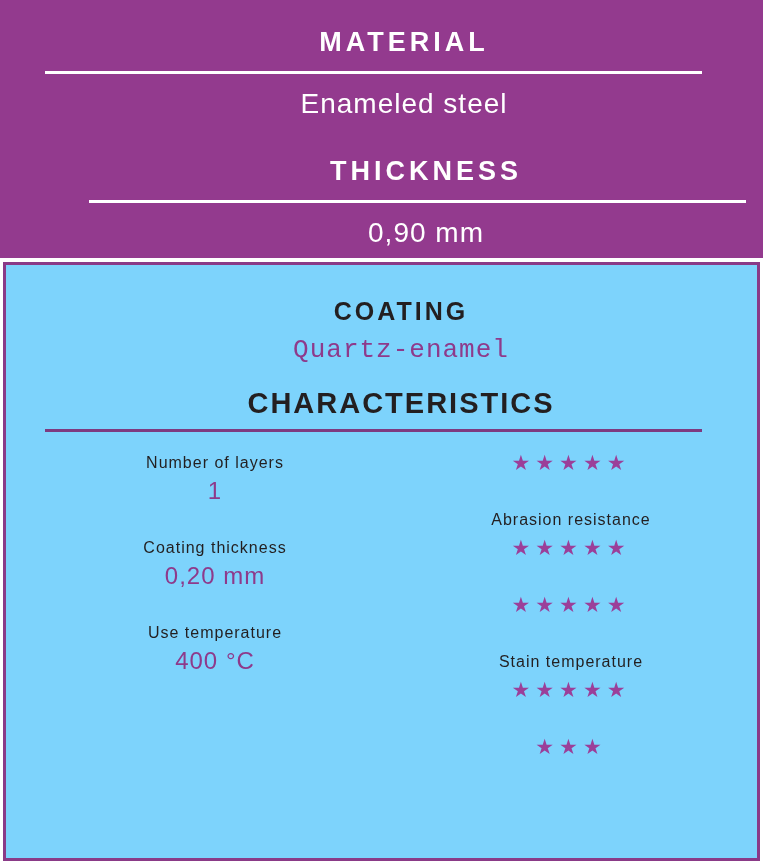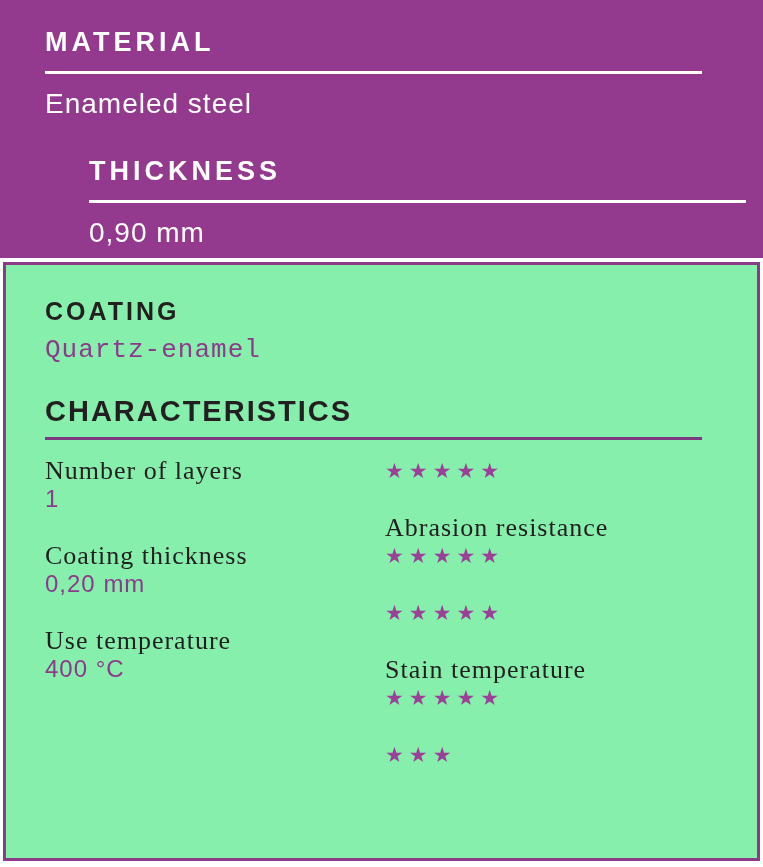--- a/index.html
+++ b/index.html
@@ -4,21 +4,21 @@
 <style>
   :root {
     --header-bg: #933a8e;
     --accent-text: #8e3a8b;
     --stars: #9b3f99;
     --line: #7e3a80;
     --card-border: #8a3a87;
     --text: #231f20;
     --header-text: #ffffff;
   }
-  * { margin: 0; padding: 0; box-sizing: border-box; }
+  * { margin: 0; padding: 0; box-sizing: border-box; text-align: center; }
   html, body { background: #ffffff; }
   body {
     width: 763px;
     height: 867px;
     font-family: "Liberation Sans", sans-serif;
     color: var(--text);
     overflow: hidden;
     position: relative;
   }
 
@@ -49,21 +49,21 @@
     letter-spacing: 1px;
     margin-top: 15px;
     line-height: 1.1;
   }
 
   
   .spec-card {
     margin: 4px 3px 0 3px;
     height: 599px;
     border: 3px solid var(--card-border);
-    background: #86efac;
+    background: #7dd3fc;
     padding: 33px 0 0 39px;
   }
   .coating-title {
     font-size: 25px;
     font-weight: bold;
     letter-spacing: 3px;
     color: var(--text);
     line-height: 1.1;
   }
   .coating-value {
@@ -72,45 +72,44 @@
     color: var(--accent-text);
     margin-top: 10px;
     line-height: 1.1;
     font-family: Liberation Mono, monospace;
   }
   .char-title {
     font-size: 29px;
     font-weight: bold;
     letter-spacing: 2px;
     color: var(--text);
-    margin-top: 32px;
+    margin-top: 24px;
     line-height: 1.1;
   }
   .char-rule {
     width: 657px;
     height: 3px;
     background: var(--line);
     margin-top: 9px;
     border: none;
   }
 
   .char-grid {
     display: flex;
     margin-top: 17px;
   }
   .char-col-left { width: 340px; flex: 0 0 340px; }
   .char-col-right { flex: 1; }
 
   .spec-row, .rating-row { margin-bottom: 29px; }
   .spec-label, .rating-label {
-    font-size: 26px;
+    font-size: 16px;
     letter-spacing: 1px;
     color: var(--text);
     line-height: 28px;
-    font-family: Liberation Serif, serif;
   }
   .spec-value {
     font-size: 24px;
     letter-spacing: 1px;
     color: var(--accent-text);
     line-height: 28px;
   }
   .rating-stars {
     font-size: 21px;
     letter-spacing: 5px;

